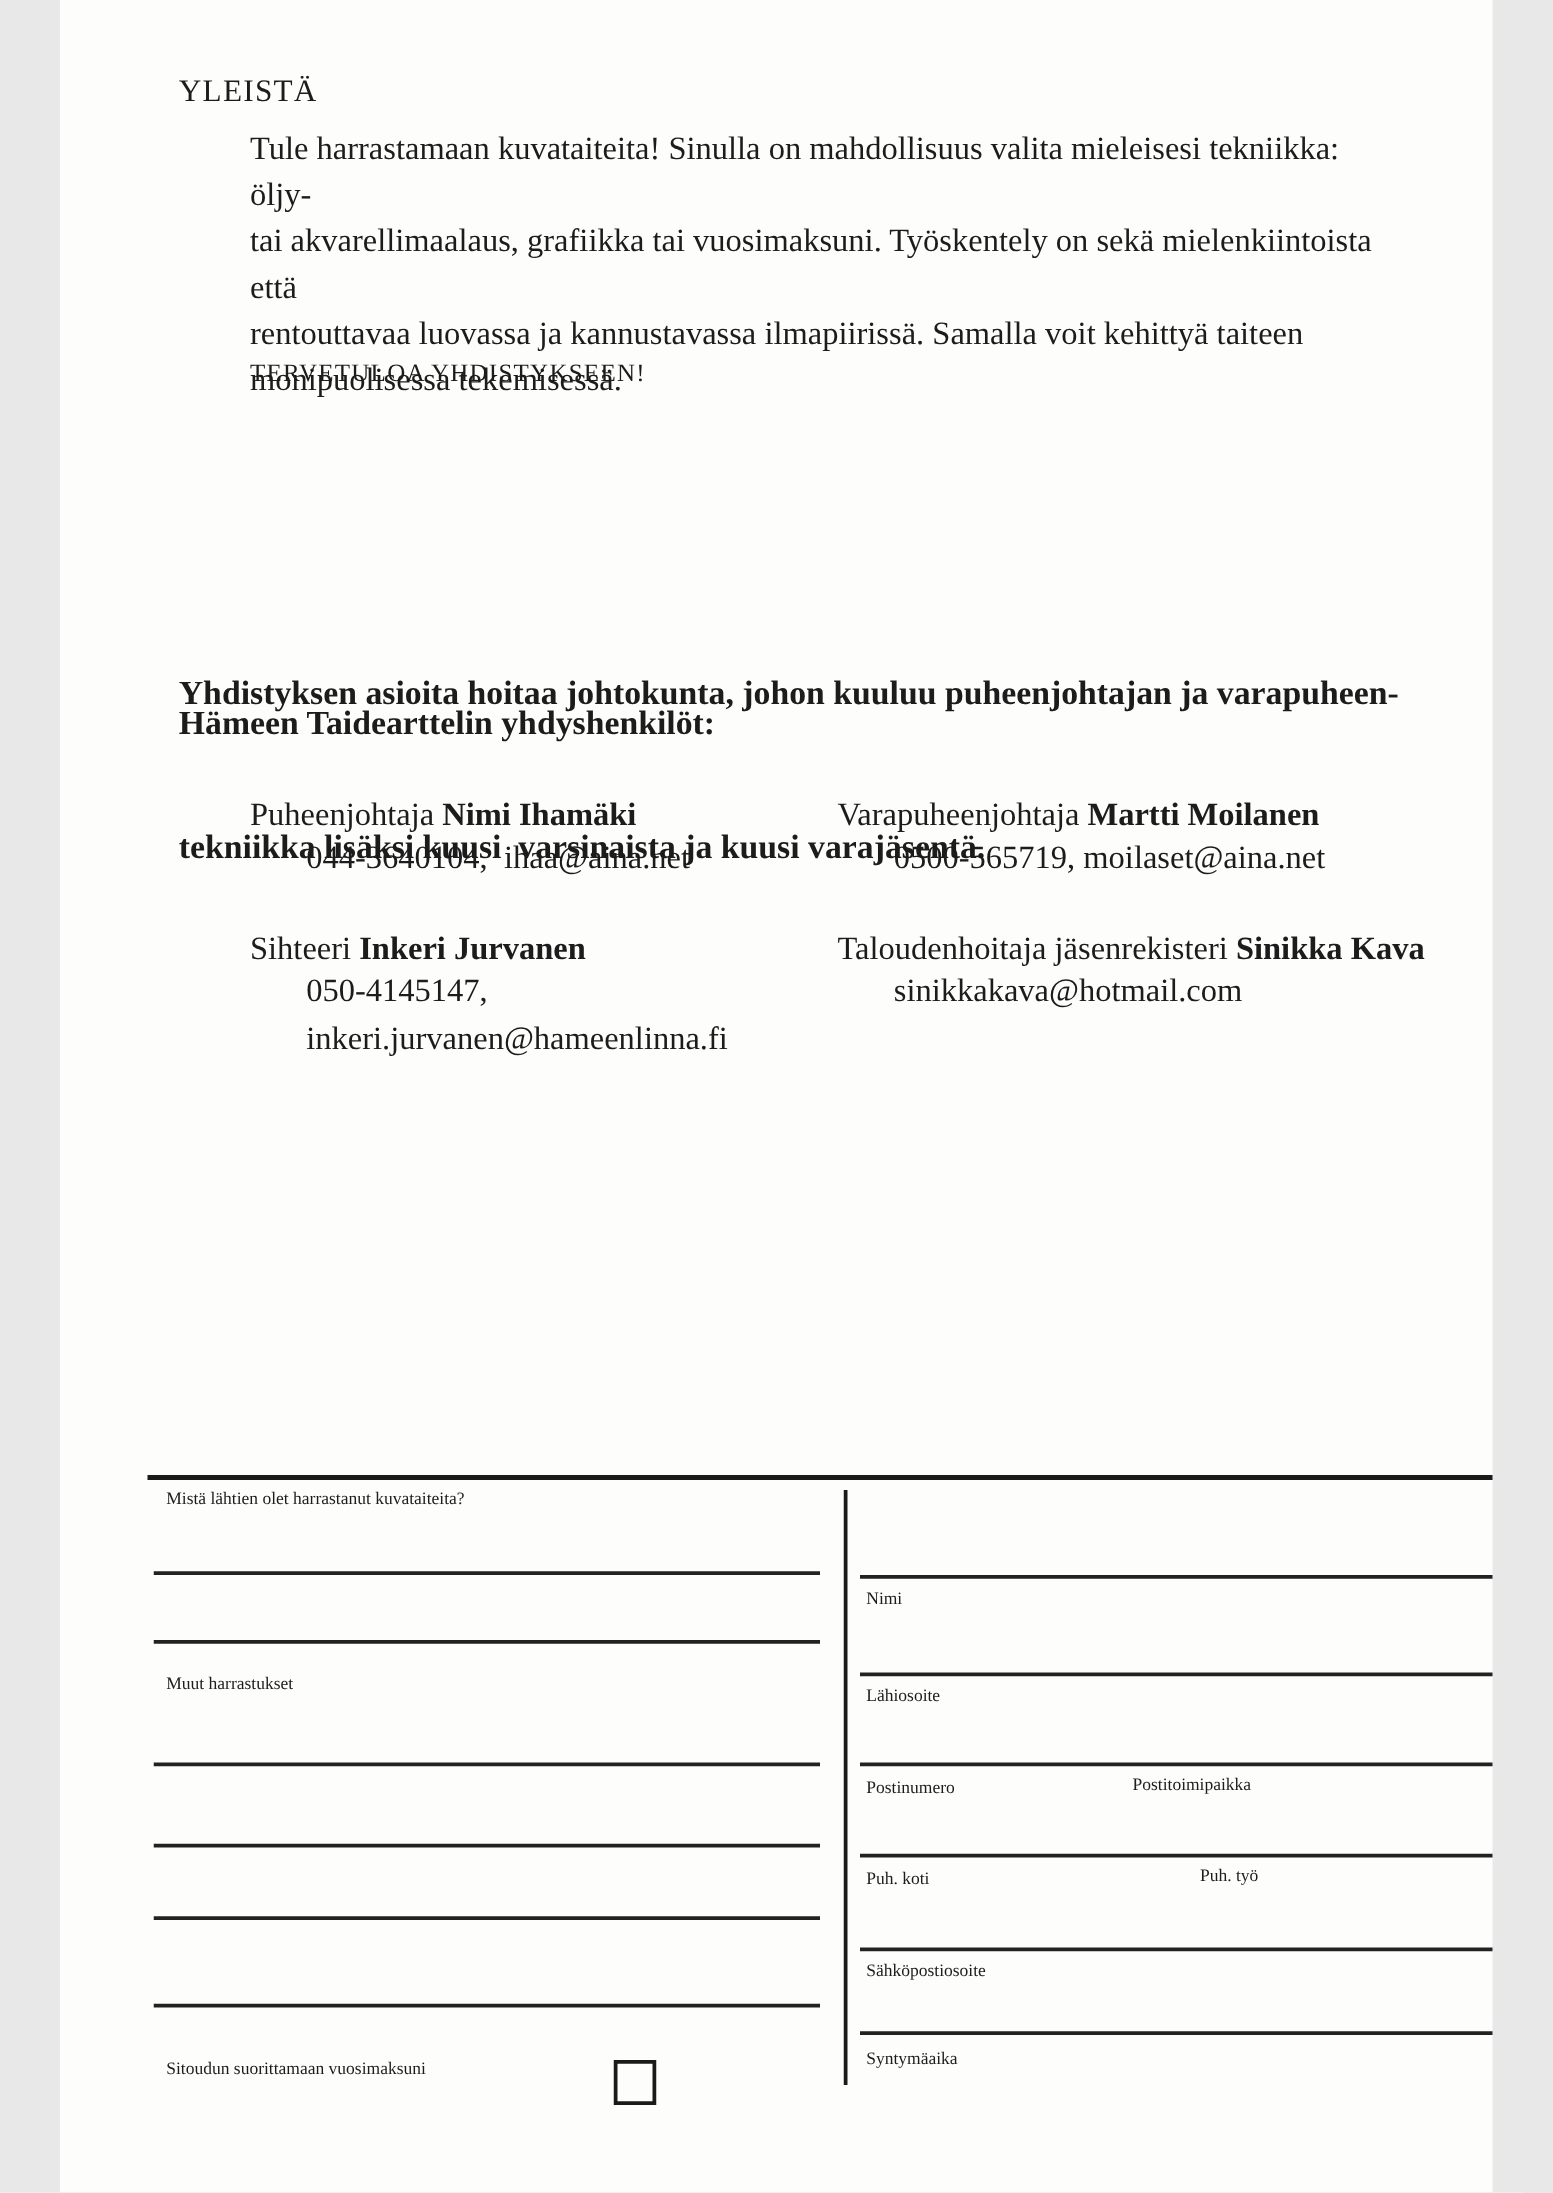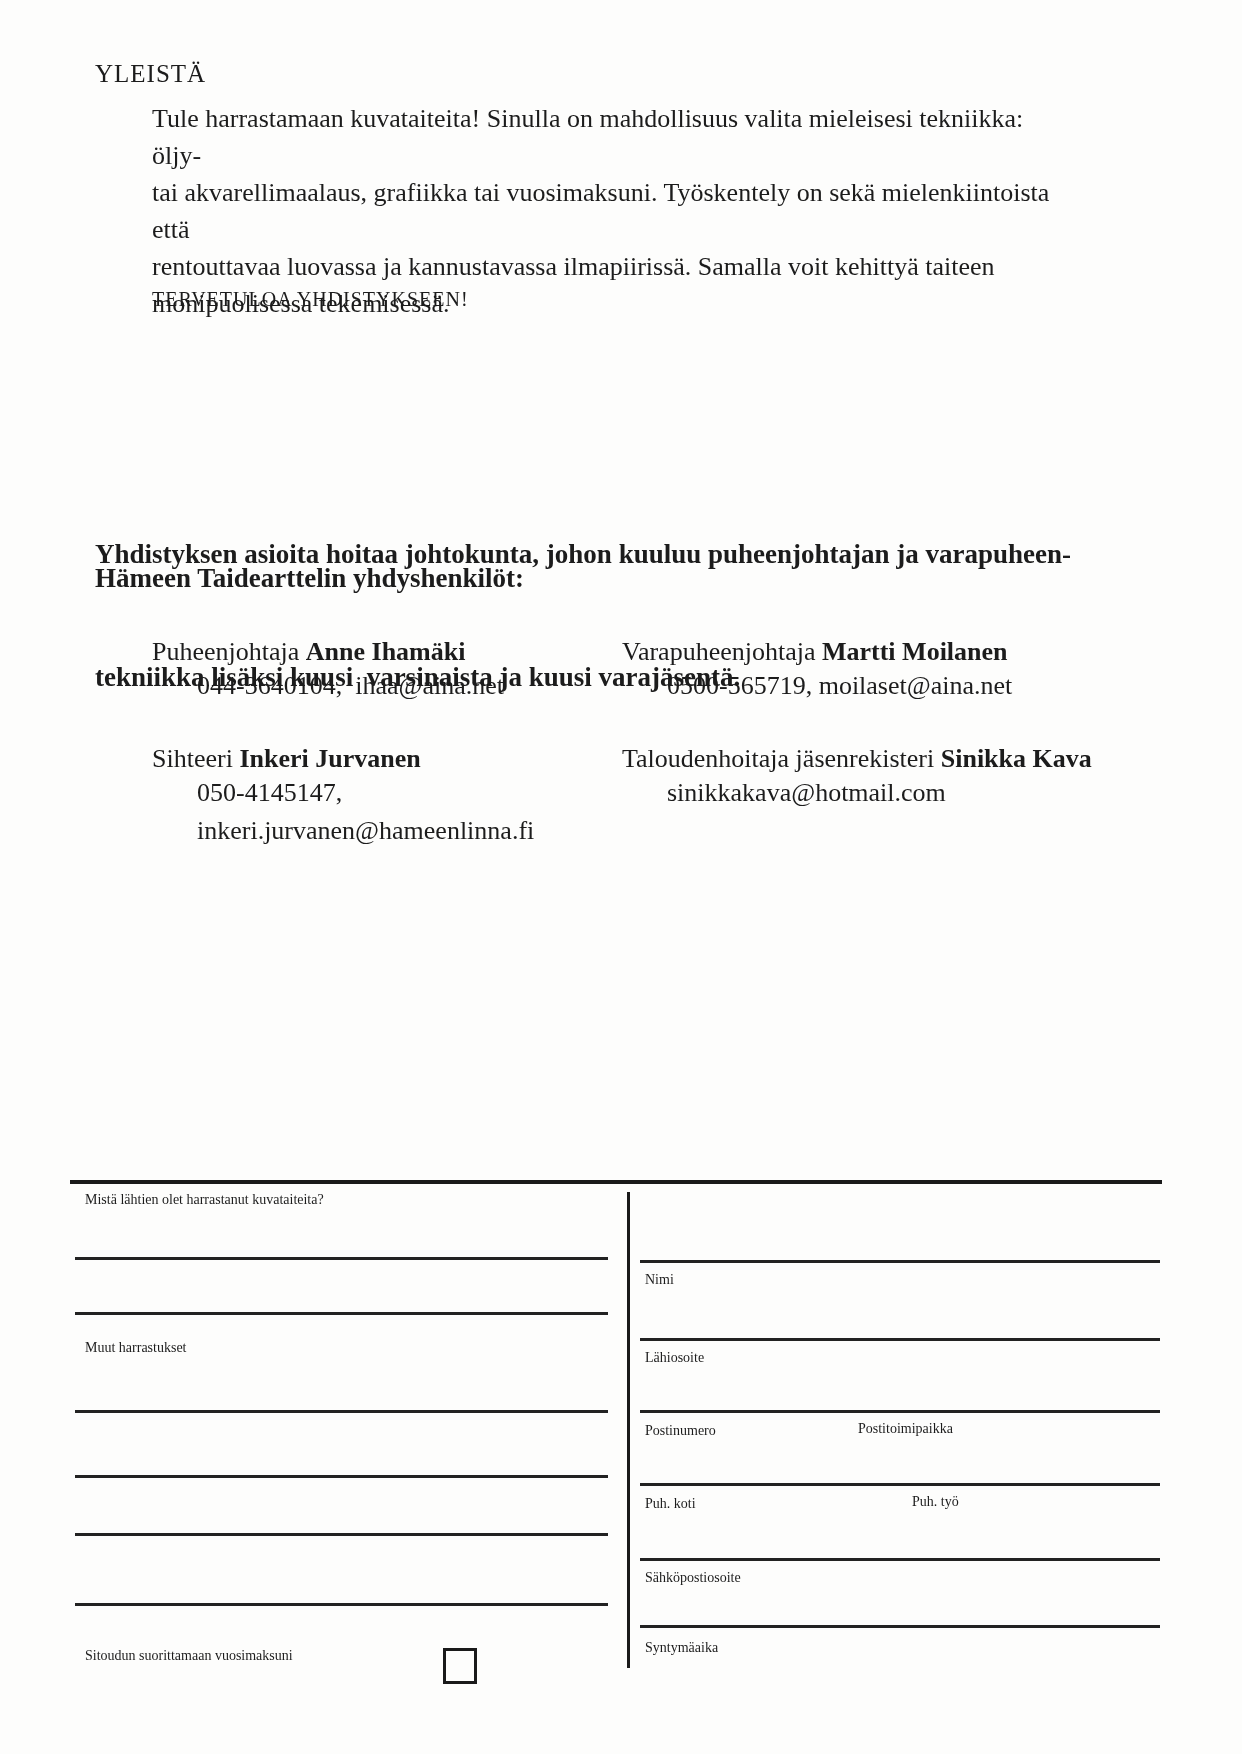--- a/index.html
+++ b/index.html
@@ -1,18 +1,18 @@
 <!DOCTYPE html>
 <html><head>
 <meta charset="utf-8">
 <style>
   html,body{margin:0;padding:0;background:#e8e8e8;}
   .page{
     position:relative;
-    width:1242px;height:1754px;
+    width:1146px;height:1754px;
     margin:0 auto;
     background:#fdfdfc;
     font-family:"Liberation Serif","DejaVu Serif",serif;
     color:#1c1c1c;
     overflow:hidden;
   }
   .abs{position:absolute;}
   .h-caps{font-size:25px;letter-spacing:1px;}
   .body-text{font-size:26px;line-height:37px;}
   .bold-para{font-size:27px;line-height:41px;font-weight:bold;}
@@ -46,21 +46,21 @@
   <div class="abs h-caps" style="left:152px;top:288px;font-size:20px;">TERVETULOA YHDISTYKSEEN!</div>
 
   <div class="abs bold-para pre" style="left:95px;top:452px;width:1000px;">
     <div>Yhdistyksen asioita hoitaa johtokunta, johon kuuluu puheenjohtajan ja varapuheen-</div>
     <div>tekniikka lisäksi kuusi  varsinaista ja kuusi varajäsentä.</div>
   </div>
 
   <div class="abs bold-para" style="left:95px;top:558px;">Hämeen Taidearttelin yhdyshenkilöt:</div>
 
   <div class="abs contact-role" style="left:152px;top:637px;">
-    <span>Puheenjohtaja</span> <b>Anne Ihamäki</b>
+    <span>Puheenjohtaja</span> <b>Nimi Ihamäki</b>
     <div class="contact-line pre">044-3640104,  ihaa@aina.net</div>
   </div>
 
   <div class="abs contact-role" style="left:622px;top:637px;">
     <span>Varapuheenjohtaja</span> <b>Martti Moilanen</b>
     <div class="contact-line">0500-565719, moilaset@aina.net</div>
   </div>
 
   <div class="abs contact-role" style="left:152px;top:744px;">
     <span>Sihteeri</span> <b>Inkeri Jurvanen</b>

